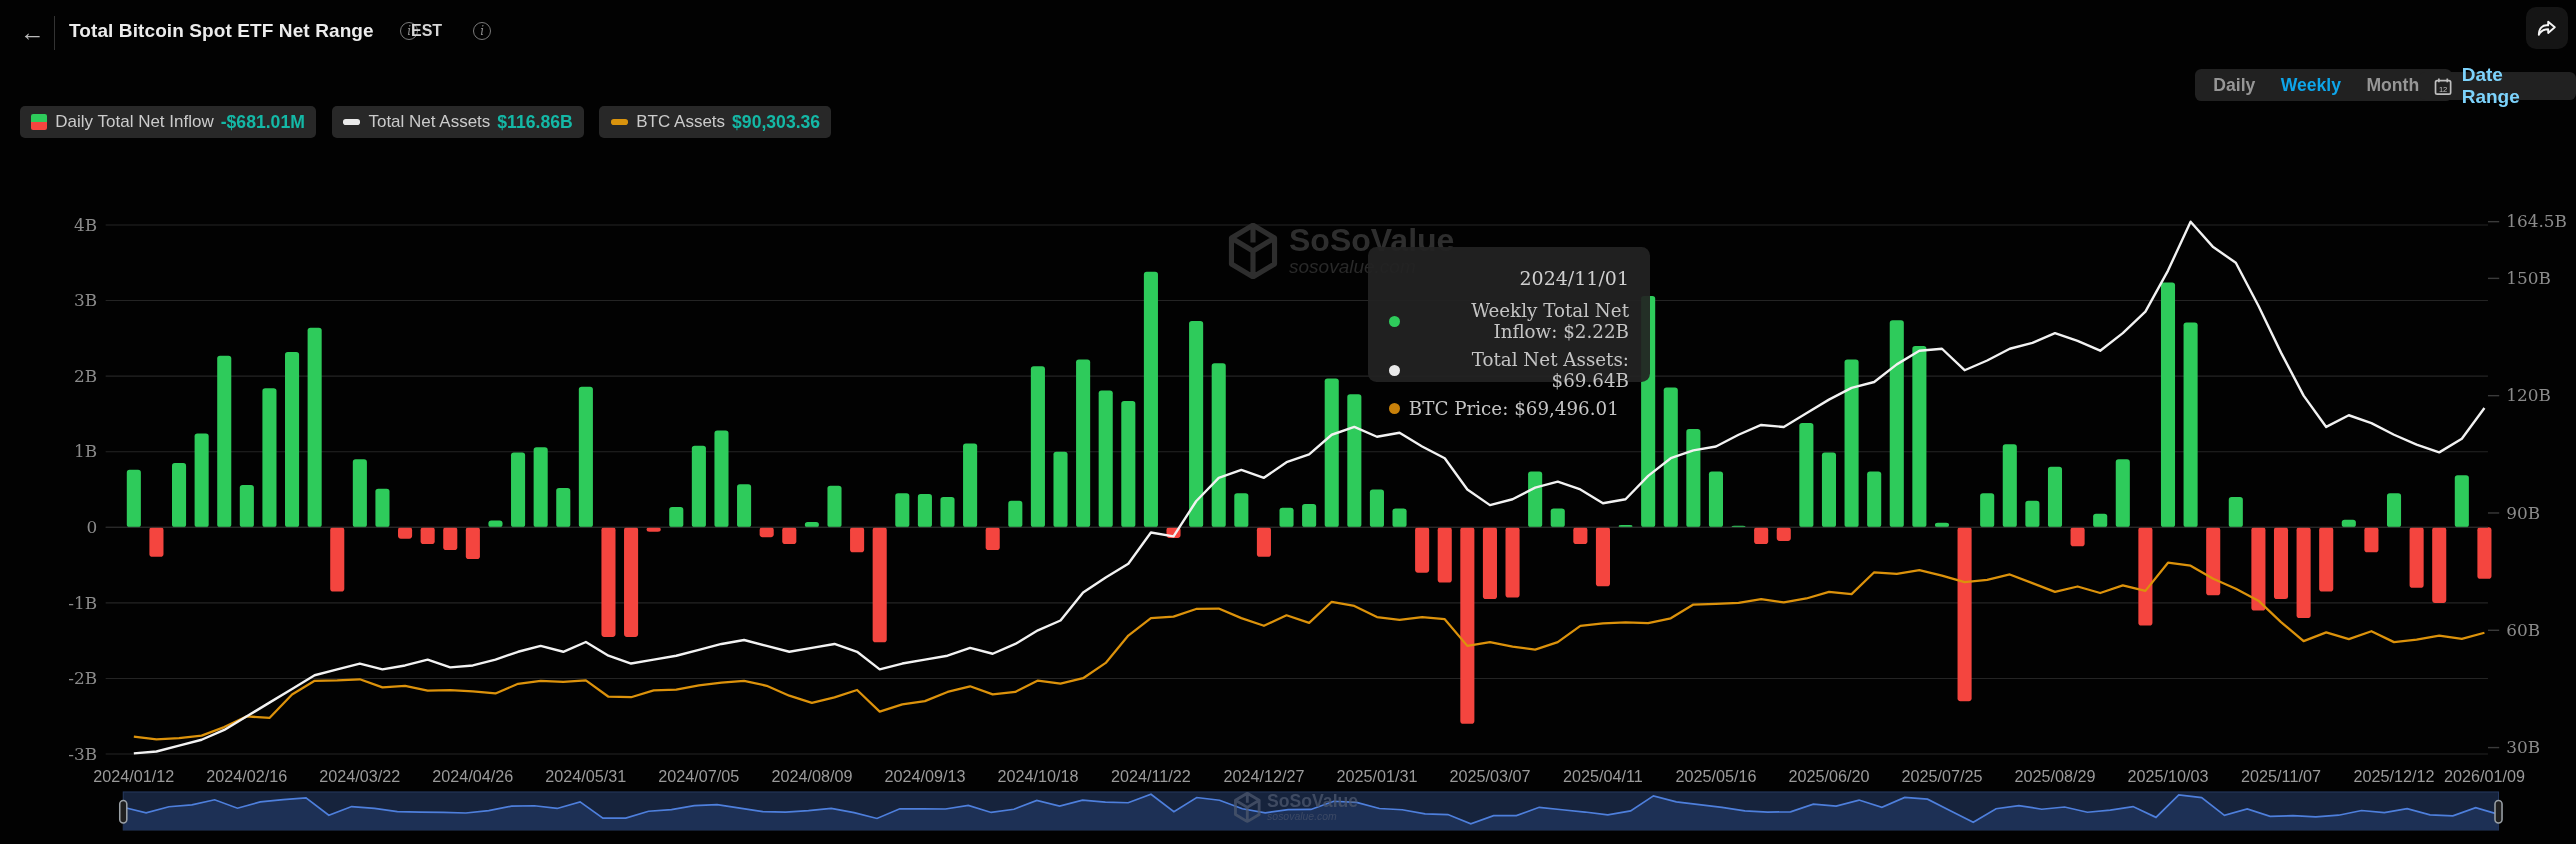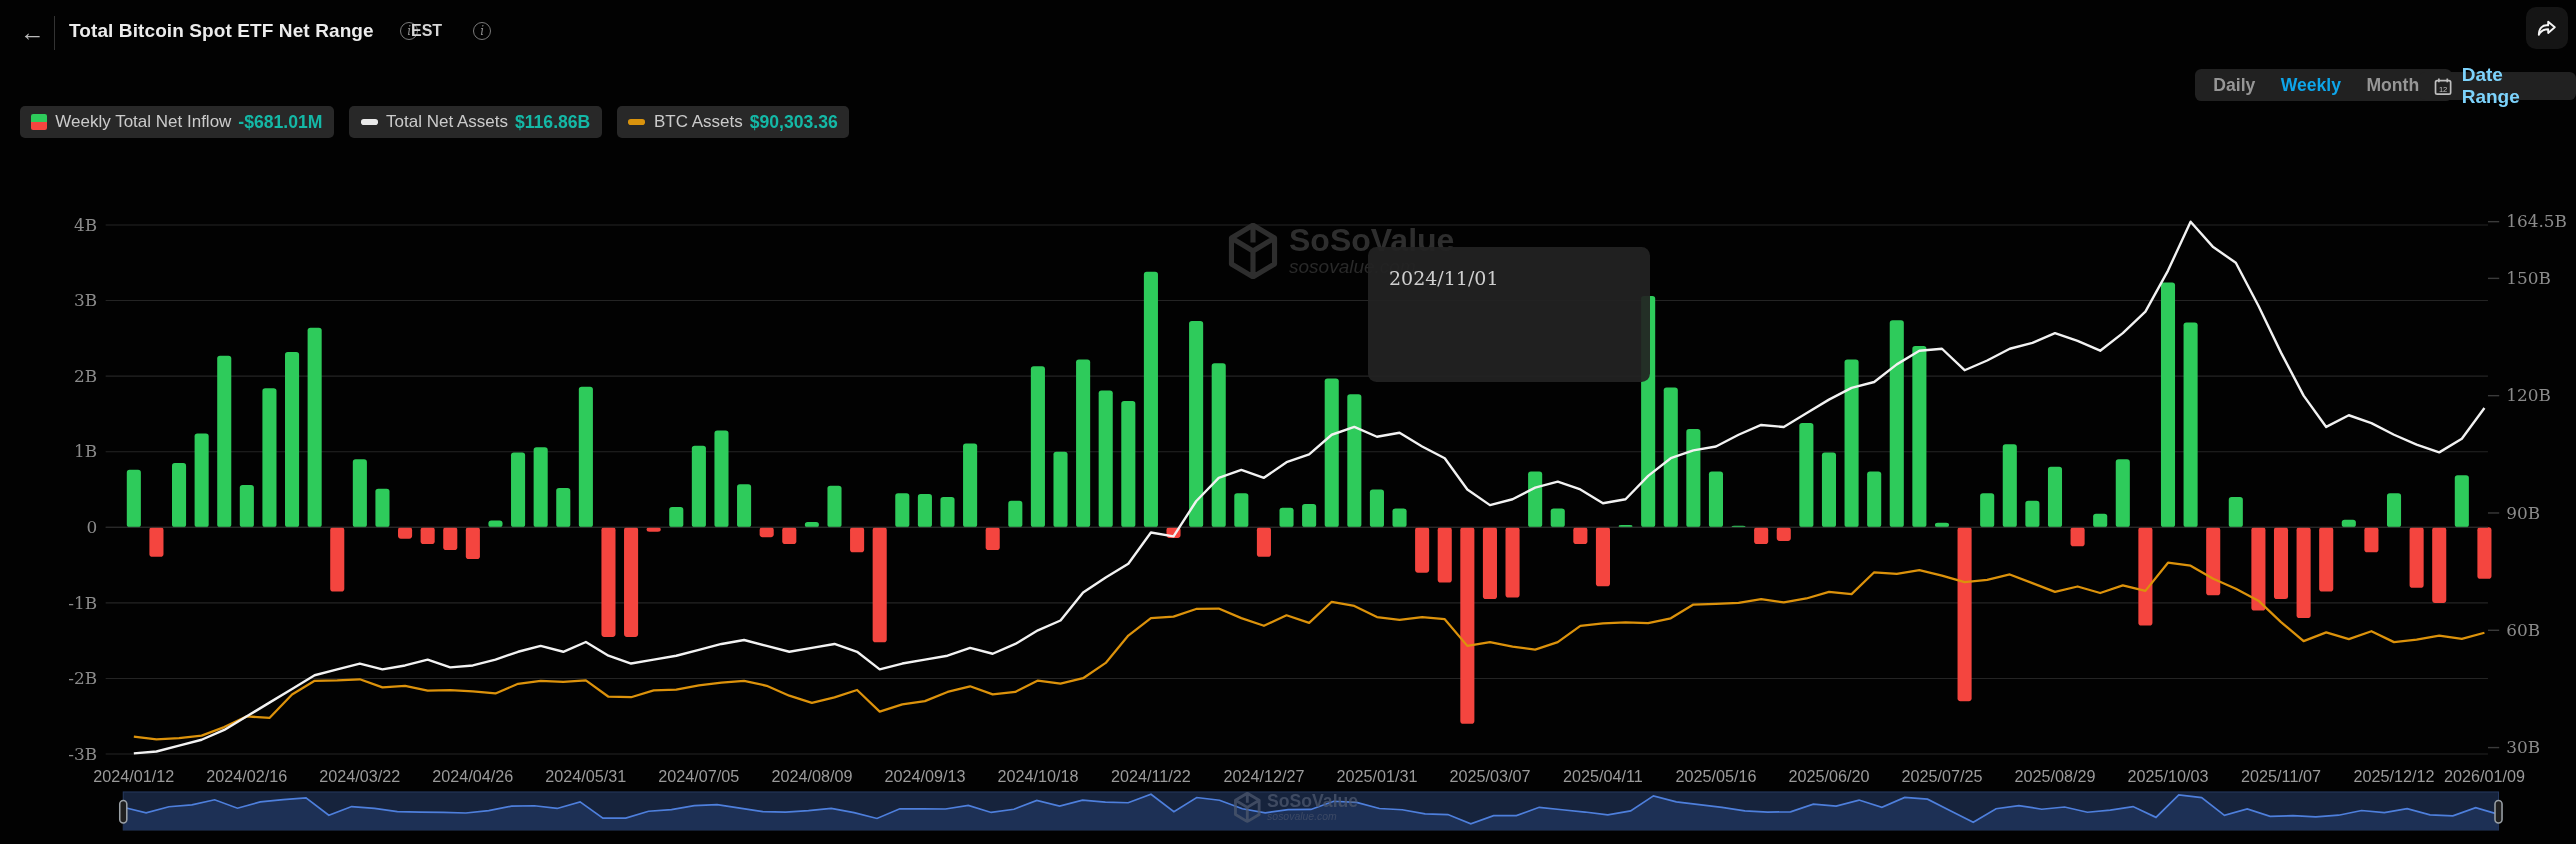--- a/index.html
+++ b/index.html
@@ -46,21 +46,21 @@
   .watermark { display:flex; align-items:center; gap:10px; pointer-events:none; }
   .wm-name { font-size:32px; font-weight:bold; color:#2e2e2e; line-height:31px; font-family:"Liberation Sans",sans-serif;}
   .wm-site { font-size:19px; font-style:italic; color:#292929; }
   #wm-main { left:1227px; top:223px; }
   #wm-scrub { left:1233px; top:792px; transform:scale(.55); transform-origin:left top; opacity:.75; }
   #wm-scrub .wm-name { color:#4d586e; }
   #wm-scrub .wm-site { color:#46516a; }
 
   
   #tooltip { left:1368px; top:247px; width:282px; height:135px; background:rgba(34,34,34,.93);
-    border-radius:8.5px; padding:20px 21px; font-family:"DejaVu Serif", serif; z-index:5; }
+    border-radius:8.5px; padding:20px 21px; font-family:"DejaVu Serif", serif; z-index:5;text-align:right; }
   #tooltip .tt-date { font-size:19px; color:#cfcfcf; margin-bottom:11.3px; }
   .tt-row { display:flex; align-items:center; margin-top:7px; font-size:18.3px; color:#c4c4c4; }
   .tt-dot { width:11.3px; height:11.3px; border-radius:50%; margin-right:8.5px; flex:0 0 11.3px; }
 
   #chart-svg, #scrub-svg { position:absolute; left:0; top:0; }
   text { font-family:"DejaVu Serif", serif; }
   text.sans { font-family:"Liberation Sans", sans-serif; }
 </style>
 </head>
 <body>
@@ -90,21 +90,21 @@
     <line x1="7" y1="2.5" x2="7" y2="7" stroke="#c0c0c0" stroke-width="2"></line>
     <line x1="17" y1="2.5" x2="17" y2="7" stroke="#c0c0c0" stroke-width="2"></line>
     <text x="12" y="18" text-anchor="middle" font-size="9" fill="#c0c0c0" class="sans" font-family="Liberation Sans,sans-serif">12</text>
   </svg>
   <span id="daterange-label">Date Range</span>
 </div>
 
 <div id="legend-row" class="abs">
   <div class="chip">
     <span id="ico-inflow" class="chip-ico"></span>
-    <span class="lbl">Weekly Total Net Inflow</span>
+    <span class="lbl">Daily Total Net Inflow</span>
     <span class="val">-$681.01M</span>
   </div>
   <div class="chip">
     <span class="dash-ico" style="background:#e9e9e9"></span>
     <span class="lbl">Total Net Assets</span>
     <span class="val">$116.86B</span>
   </div>
   <div class="chip">
     <span class="dash-ico" style="background:#d9930d"></span>
     <span class="lbl">BTC Assets</span>
@@ -293,14 +293,28 @@
     <path d="M12 1 L22 7 V19 L12 25 L2 19 V7 Z M12 1 V9 M2 7 L12 13 L22 7 M12 13 V25" fill="none" stroke="#4d586e" stroke-width="2.4" stroke-linejoin="round"></path>
   </svg>
   <div>
     <div class="wm-name">SoSoValue</div>
     <div class="wm-site">sosovalue.com</div>
   </div>
 </div>
 
 <div id="tooltip" class="abs">
   <div class="tt-date">2024/11/01</div>
+  <div id="tt-rows">
+      <div class="tt-row">
+        <span class="tt-dot" style="background: rgb(46, 203, 91);"></span>
+        <span>Weekly Total Net Inflow: $2.22B</span>
+      </div>
+      <div class="tt-row">
+        <span class="tt-dot" style="background: rgb(233, 233, 233);"></span>
+        <span>Total Net Assets: $69.64B</span>
+      </div>
+      <div class="tt-row">
+        <span class="tt-dot" style="background: rgb(200, 129, 10);"></span>
+        <span>BTC Price: $69,496.01</span>
+      </div>
+    </div>
 </div>
 
 
 </body></html>

